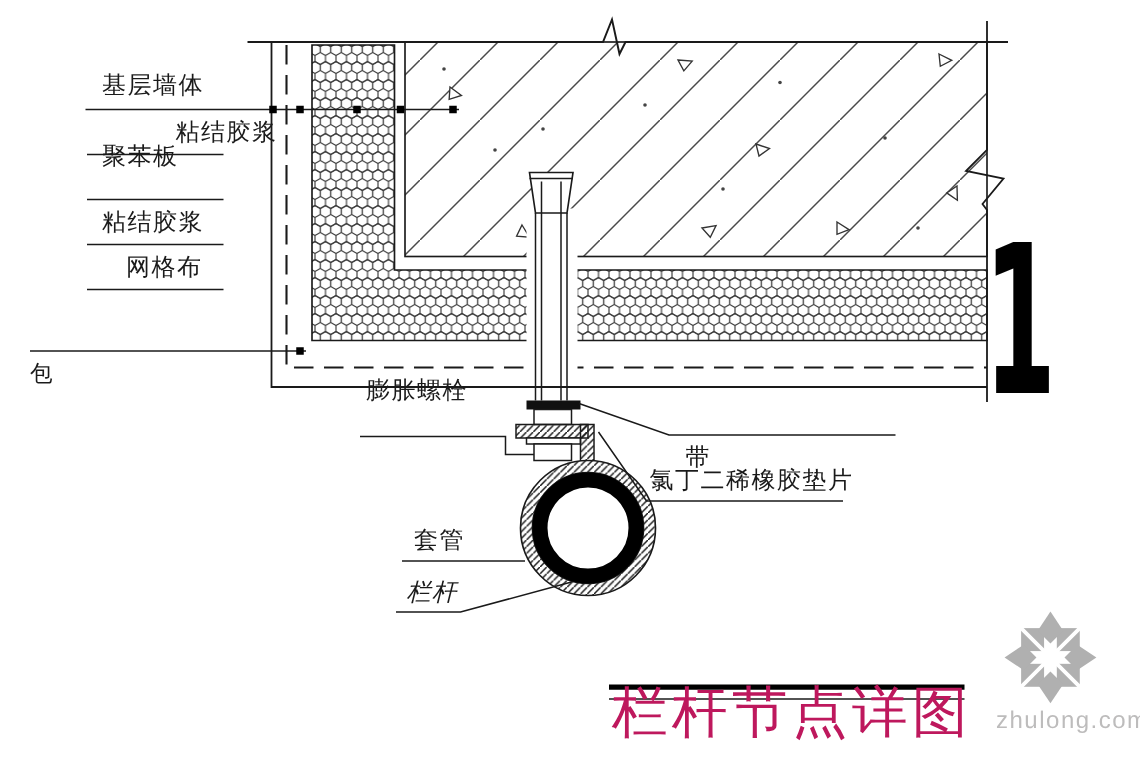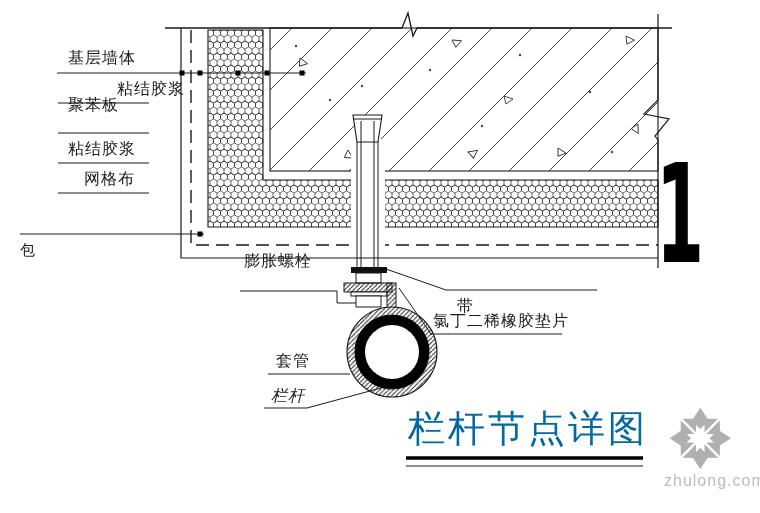--- a/index.html
+++ b/index.html
@@ -1,21 +1,21 @@
 <!DOCTYPE html>
 <html><head>
 <meta charset="utf-8">
 <style>
   html,body{margin:0;padding:0;background:#fff;}
   .screen{position:relative;width:760px;height:513px;background:#ffffff;overflow:hidden;
           font-family:"Liberation Sans","DejaVu Sans",sans-serif;color:#1a1a1a;}
   .lyr{position:absolute;inset:0;}
   .lbl{position:absolute;white-space:nowrap;font-size:16px;letter-spacing:1px;color:#1a1a1a;line-height:1.1;}
   .lbl.small{font-size:15px;}
-  .title{position:absolute;font-size:37px;letter-spacing:3px;color:#0369a1;white-space:nowrap;}
+  .title{position:absolute;font-size:37px;letter-spacing:3px;color:#be185d;white-space:nowrap;margin-top:46px;}
   .wm-text{position:absolute;font-size:16px;letter-spacing:1px;color:#bdbcbc;}
   svg{position:absolute;left:0;top:0;}
 </style>
 </head>
 <body>
 
 <div class="screen">
 
   <svg class="lyr" width="760" height="513" viewBox="0 0 760 513">
     <defs>

